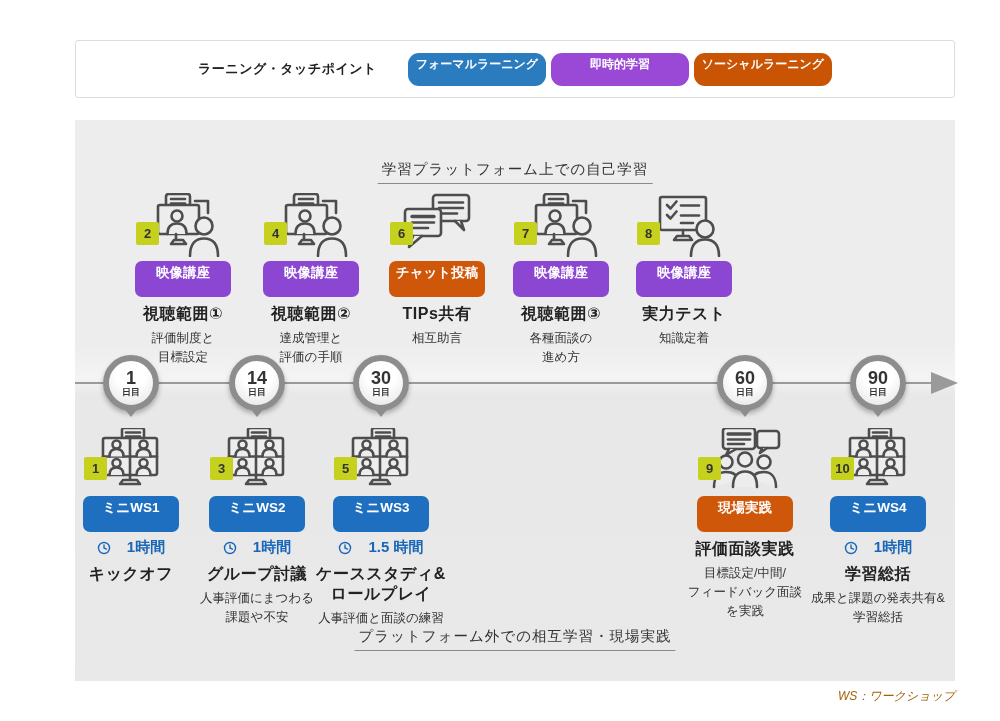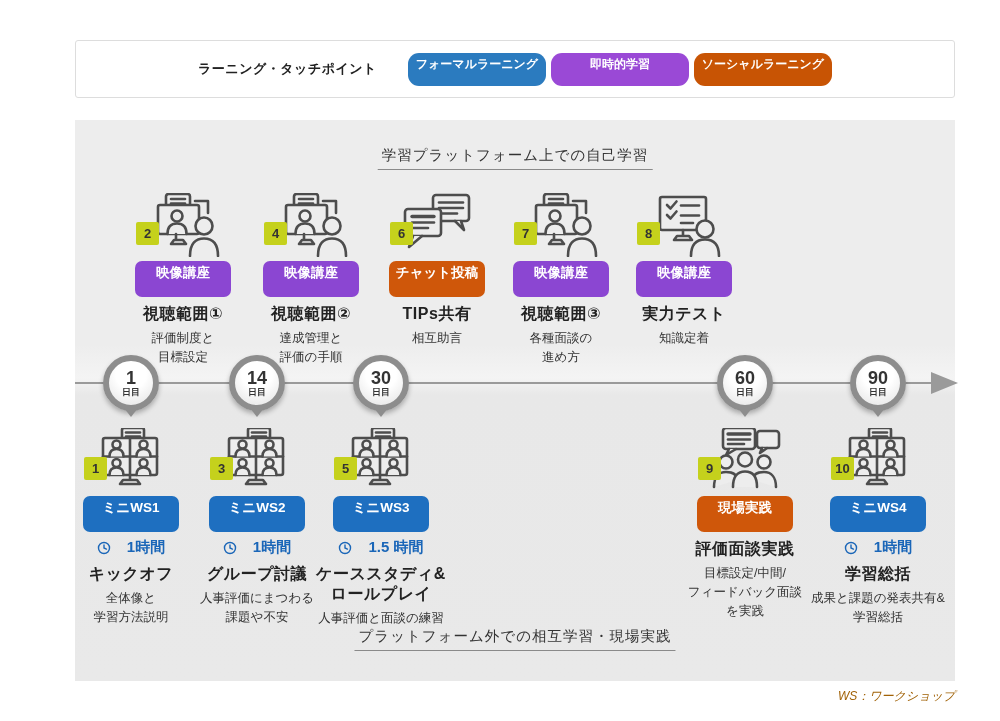--- a/index.html
+++ b/index.html
@@ -10,21 +10,21 @@
                border:1px solid #ddd;border-radius:3px;display:flex;align-items:center;justify-content:center;gap:5px;}
   .legend-title{font-size:13px;font-weight:bold;color:#222;margin-right:26px;letter-spacing:.5px;}
   .legend-badge{width:138px;height:33px;line-height:22px;text-align:center;color:#fff;
                 font-size:12px;font-weight:bold;border-radius:11px;}
   .lg-blue{background:#2b7bbf}.lg-purple{background:#9a49d6}.lg-orange{background:#c85404}
   
   .panel{position:absolute;left:60px;top:120px;width:880px;height:561px;
          background:linear-gradient(180deg,#ededed 0%,#ededed 40%,#f4f4f4 46%,#e8e8e8 49%,#e9e9e9 100%);}
   .sec-label{position:absolute;left:50%;transform:translateX(-50%);color:#333;font-size:14.5px;
              letter-spacing:1px;border-bottom:1px solid #8a8a8a;padding:0 4px 4px;white-space:nowrap;}
-  .sec-top{top:26px}.sec-bottom{top:507px}
+  .sec-top{top:40px}.sec-bottom{top:507px}
   
   .node{position:absolute;text-align:center;}
   .node-top{top:73px;width:150px;}
   .node-bottom{top:308px;width:170px;}
   .icon-row{position:relative;height:64px;display:flex;justify-content:center;}
   .num{position:absolute;top:29px;width:23px;height:23px;line-height:23px;background:#c5d11c;color:#333;
        font-size:13px;font-weight:bold;border-radius:2px;text-align:center;}
   .node-top .num{left:28px}.node-bottom .num{left:38px}
   .badge{width:96px;height:36px;line-height:24px;margin:4px auto 0;border-radius:7px;color:#fff;
          font-size:13.5px;font-weight:bold;}
@@ -249,22 +249,20 @@
           </svg>
       </div>
       <div class="badge bg-blue">ミニWS1</div>
       <div class="time">
         <svg class="clock" width="14" height="14">
             <use href="#i-clock"></use>
           </svg>
         <span>1時間</span>
       </div>
       <div class="title">キックオフ</div>
-      <div class="desc">全体像と
-学習方法説明</div>
     </div>
 
     <div class="node node-bottom" style="left:97px">
       <div class="icon-row">
         <span class="num">3</span>
         <svg class="pict" width="78" height="64">
             <use href="#i-ws"></use>
           </svg>
       </div>
       <div class="badge bg-blue">ミニWS2</div>

